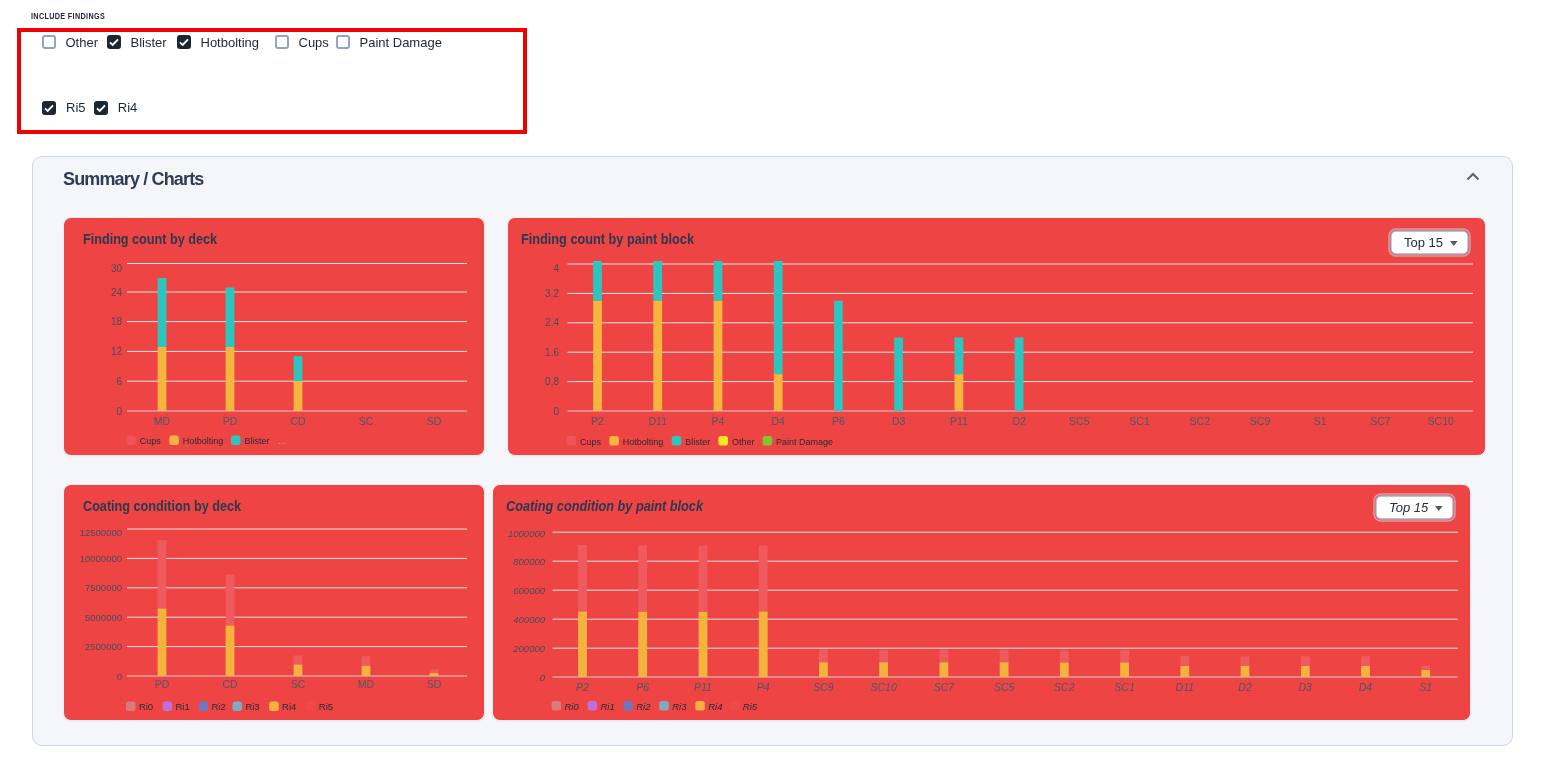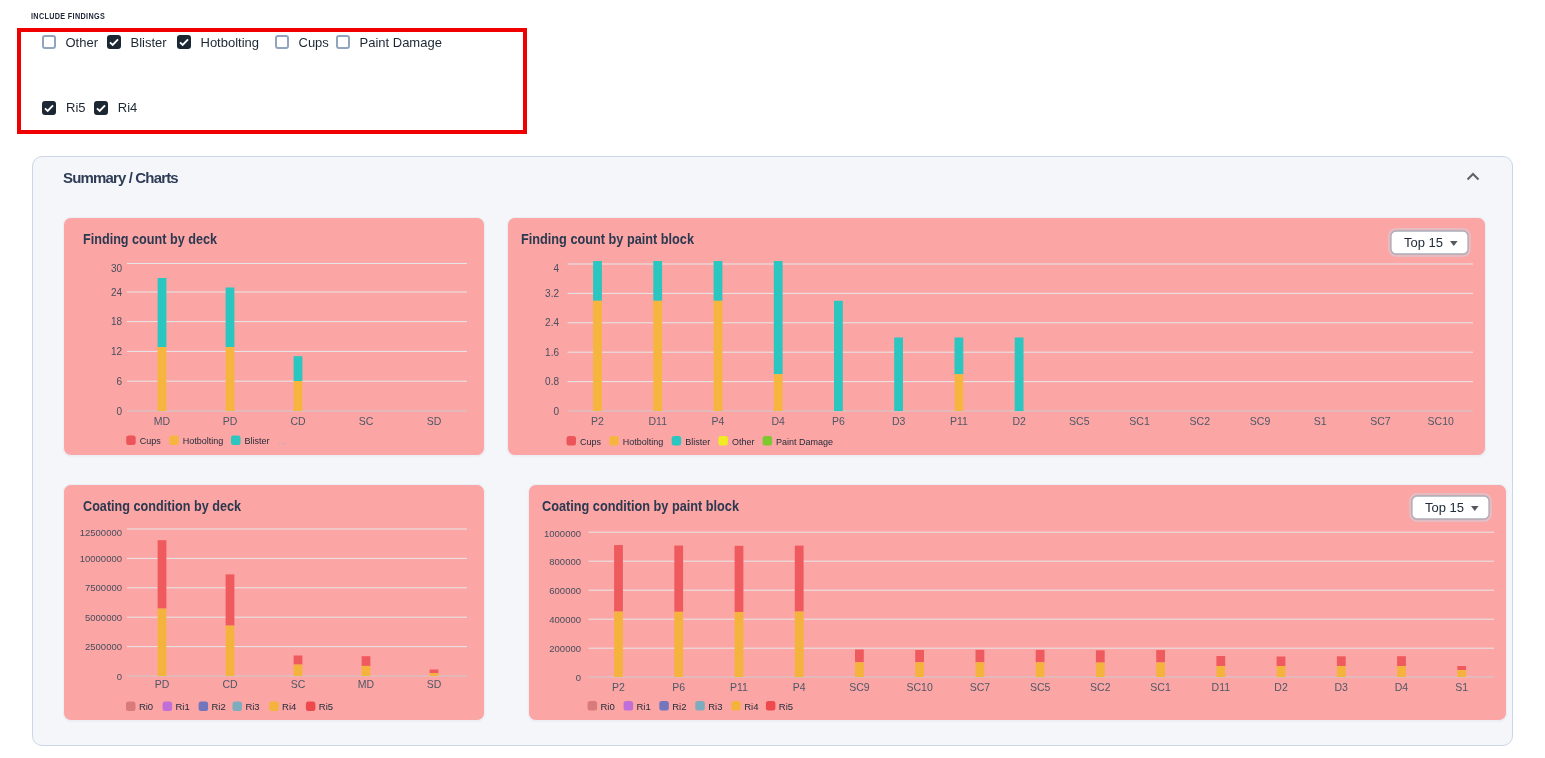--- a/index.html
+++ b/index.html
@@ -1,19 +1,19 @@
 <!DOCTYPE html>
 <html><head><meta charset="utf-8"><style>
 * { margin:0; padding:0; box-sizing:border-box; }
 html,body { width:1545px; height:758px; background:#fff; font-family:"Liberation Sans", sans-serif; position:relative; overflow:hidden; }
 .abs { position:absolute; }
 .cbi { display:inline-flex; align-items:center; height:14px; }
 .ub { width:14px; height:14px; border:2px solid #92A5BE; border-radius:3px; display:inline-block; background:#fff; }
 .cbl { margin-left:10px; font-size:13px; color:#1C2734; white-space:nowrap; }
-.card { position:absolute; background:#fca5a5; border:1px solid #EBEEF5; border-radius:8px; box-shadow:0 1px 2px rgba(40,60,100,0.04); }
+.card { position:absolute; background:#ef4444; border:1px solid #EBEEF5; border-radius:8px; box-shadow:0 1px 2px rgba(40,60,100,0.04); }
 </style></head>
 <body>
 <div class="abs" style="left:31px;top:10px;font-size:9.5px;font-weight:600;color:#20293a;letter-spacing:0.45px;transform:scaleX(0.76);transform-origin:left center;white-space:nowrap;">INCLUDE FINDINGS</div>
 <div class="abs" style="left:17px;top:28px;width:510px;height:106px;border:4.5px solid #F00000;"></div>
 <div class="abs" style="left:0;top:35px;width:560px;height:14px;">
     <span style="position:absolute;left:41.5px;top:0"><span class="cbi">
         <span class="ub"></span>
         <span class="cbl">Other</span>
       </span></span>
     <span style="position:absolute;left:106.5px;top:0"><span class="cbi">
@@ -50,21 +50,21 @@
     <span style="position:absolute;left:93.8px;top:0"><span class="cbi">
         <svg width="14" height="14" viewBox="0 0 14 14" xmlns="http://www.w3.org/2000/svg">
           <rect x="0" y="0" width="14" height="14" rx="3" fill="#1C2734"></rect>
           <path d="M3 7.4 L5.7 10 L11 4.3" stroke="#fff" stroke-width="1.9" fill="none"></path>
         </svg>
         <span class="cbl">Ri4</span>
       </span></span>
   </div>
 
 <div class="abs" style="left:31.5px;top:156px;width:1481px;height:590px;background:#F4F6FA;border:1px solid #CBD7E6;border-radius:10px;"></div>
-<div class="abs" style="left:63px;top:169px;font-size:15px;font-weight:bold;color:#2E3C55;letter-spacing:-0.85px;">Summary / Charts</div>
+<div class="abs" style="left:63px;top:169px;font-size:18px;font-weight:bold;color:#2E3C55;letter-spacing:-0.85px;">Summary / Charts</div>
 <svg class="abs" style="left:1463px;top:168px" width="20" height="18" xmlns="http://www.w3.org/2000/svg">
     <path d="M4.5 11.5 L10 6 L15.5 11.5" stroke="#5B6269" stroke-width="2" fill="none"></path>
   </svg>
 
 <div class="card" style="left:63px;top:217px;width:422px;height:239px;">
     <svg width="422" height="239" xmlns="http://www.w3.org/2000/svg" style="position:absolute;left:0;top:0">
       <text x="19" y="26" font-size="15.5" fill="#2A3950" text-anchor="start" font-weight="bold" font-family="Liberation Sans, sans-serif" textLength="134" lengthAdjust="spacingAndGlyphs">Finding count by deck</text>
       <line x1="63" y1="45.5" x2="403" y2="45.5" stroke="#E6E7E9" stroke-width="1"></line>
       <text x="58" y="54.0" font-size="10" fill="#454E5C" text-anchor="end" font-weight="normal" font-family="Liberation Sans, sans-serif">30</text>
       <line x1="63" y1="74" x2="403" y2="74" stroke="#E6E7E9" stroke-width="1"></line>
@@ -193,21 +193,21 @@
       <rect x="134.6" y="216.5" width="9.5" height="9.5" fill="#7176BD" rx="2.5"></rect>
       <text x="147.5" y="225" font-size="9.5" fill="#232D3A" text-anchor="start" font-weight="normal" font-family="Liberation Sans, sans-serif">Ri2</text>
       <rect x="168.5" y="216.5" width="9.5" height="9.5" fill="#7CACBE" rx="2.5"></rect>
       <text x="181.4" y="225" font-size="9.5" fill="#232D3A" text-anchor="start" font-weight="normal" font-family="Liberation Sans, sans-serif">Ri3</text>
       <rect x="205.2" y="216.5" width="9.5" height="9.5" fill="#F4B33C" rx="2.5"></rect>
       <text x="218.1" y="225" font-size="9.5" fill="#232D3A" text-anchor="start" font-weight="normal" font-family="Liberation Sans, sans-serif">Ri4</text>
       <rect x="241.9" y="216.5" width="9.5" height="9.5" fill="#EE4A4D" rx="2.5"></rect>
       <text x="254.8" y="225" font-size="9.5" fill="#232D3A" text-anchor="start" font-weight="normal" font-family="Liberation Sans, sans-serif">Ri5</text>
     </svg>
   </div>
-<div class="card" style="left:528px;top:484px;width:979px;height:237px;">
+<div class="card" style="left:492px;top:484px;width:979px;height:237px;font-style:italic;">
     <svg width="979" height="237" xmlns="http://www.w3.org/2000/svg" style="position:absolute;left:0;top:0">
       <text x="13" y="26" font-size="15.5" fill="#2A3950" text-anchor="start" font-weight="bold" font-family="Liberation Sans, sans-serif" textLength="197" lengthAdjust="spacingAndGlyphs">Coating condition by paint block</text>
       <line x1="59.5" y1="47.2" x2="965" y2="47.2" stroke="#E6E7E9" stroke-width="1"></line>
       <text x="52" y="51.7" font-size="9.5" fill="#454E5C" text-anchor="end" font-weight="normal" font-family="Liberation Sans, sans-serif">1000000</text>
       <line x1="59.5" y1="76.2" x2="965" y2="76.2" stroke="#E6E7E9" stroke-width="1"></line>
       <text x="52" y="79.7" font-size="9.5" fill="#454E5C" text-anchor="end" font-weight="normal" font-family="Liberation Sans, sans-serif">800000</text>
       <line x1="59.5" y1="105.2" x2="965" y2="105.2" stroke="#E6E7E9" stroke-width="1"></line>
       <text x="52" y="108.7" font-size="9.5" fill="#454E5C" text-anchor="end" font-weight="normal" font-family="Liberation Sans, sans-serif">600000</text>
       <line x1="59.5" y1="134.2" x2="965" y2="134.2" stroke="#E6E7E9" stroke-width="1"></line>
       <text x="52" y="137.7" font-size="9.5" fill="#454E5C" text-anchor="end" font-weight="normal" font-family="Liberation Sans, sans-serif">400000</text>

